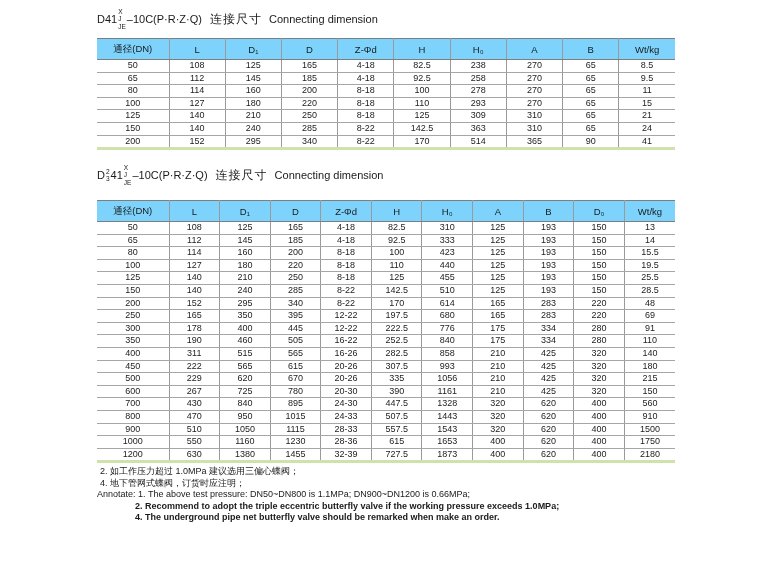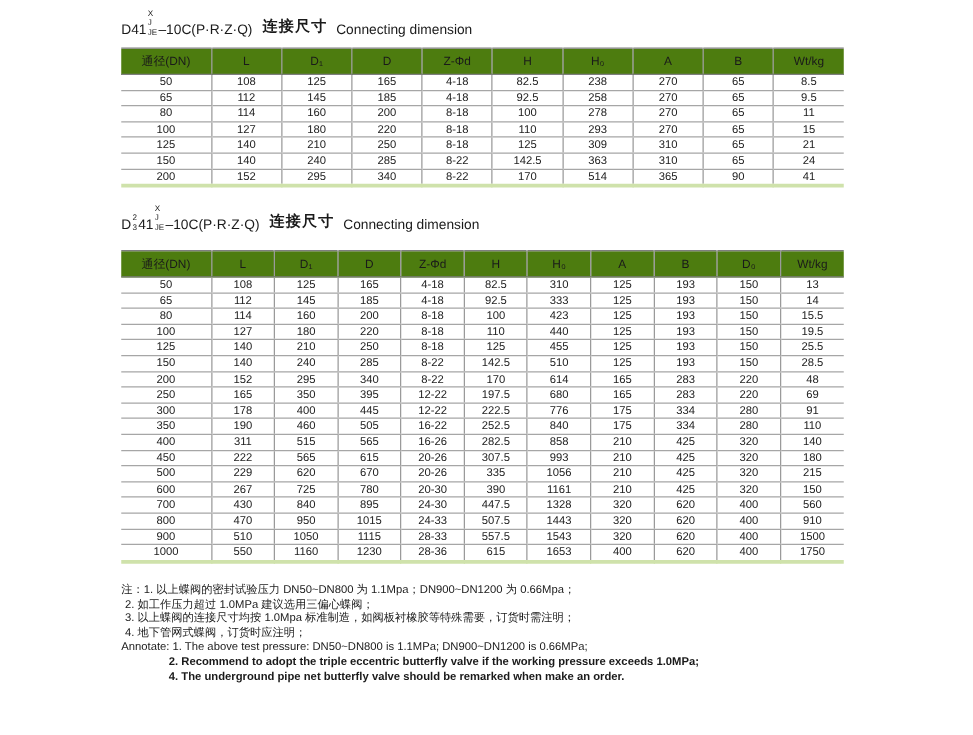--- a/index.html
+++ b/index.html
@@ -4,36 +4,36 @@
 <style>
   html,body{margin:0;padding:0;}
   body{
     width:778px;height:588px;background:#ffffff;
     font-family:"Liberation Sans","DejaVu Sans",sans-serif;
     color:#222;position:relative;overflow:hidden;
   }
   .page{position:absolute;inset:0;}
 
   
-  .title{position:absolute;left:97px;white-space:nowrap;display:flex;align-items:flex-end;font-size:11px;color:#1a1a1a;}
+  .title{position:absolute;left:97px;white-space:nowrap;display:flex;align-items:center;font-size:11px;color:#1a1a1a;}
   .title1{top:8px;}
   .title2{top:164px;}
   .stack{display:inline-flex;flex-direction:column;align-items:flex-start;font-size:6.5px;line-height:1.15;margin:0 1px;vertical-align:middle;}
   .frac{display:inline-flex;flex-direction:column;align-items:center;font-size:6.5px;line-height:1.15;margin:0 1px;}
-  .title .cn{font-weight:bold;font-size:12px;margin-left:8px;letter-spacing:1px;}
+  .title .cn{font-weight:normal;font-size:12px;margin-left:8px;letter-spacing:1px;}
   .title .en{font-size:11px;margin-left:7px;}
 
   
   table{border-collapse:collapse;table-layout:fixed;width:578px;
         border-top:1px solid #7e7e7e;border-bottom:3px solid #cfe2ab;}
   .tbl{position:absolute;left:97px;}
   .tbl1{top:38px;}
   .tbl2{top:200px;}
   th{
-    background:#4d7c0f;font-weight:normal;font-size:9.5px;color:#1a1a1a;
+    background:#7dd3fc;font-weight:normal;font-size:9.5px;color:#1a1a1a;
     height:20px;border-bottom:1px solid #7e7e7e;padding:0;text-align:center;margin-left:15px;
   }
   td{
     font-size:9px;color:#222;text-align:center;padding:0;
     height:11.6px;line-height:11.6px;border-bottom:1px solid #a6a6a6;
   }
   tr:last-child td{border-bottom:none;}
   th + th, td + td{border-left:1px solid #9a9a9a;}
 
   
@@ -429,26 +429,37 @@
           <td>1160</td>
           <td>1230</td>
           <td>28-36</td>
           <td>615</td>
           <td>1653</td>
           <td>400</td>
           <td>620</td>
           <td>400</td>
           <td>1750</td>
         </tr>
+        <tr>
+          <td>1200</td>
+          <td>630</td>
+          <td>1380</td>
+          <td>1455</td>
+          <td>32-39</td>
+          <td>727.5</td>
+          <td>1873</td>
+          <td>400</td>
+          <td>620</td>
+          <td>400</td>
+          <td>2180</td>
+        </tr>
       </tbody>
   </table>
 
   <div class="notes">
-    <div class="note-line"><span>注：</span><span>1. 以上蝶阀的密封试验压力 DN50~DN800 为 1.1Mpa；DN900~DN1200 为 0.66Mpa；</span></div>
     <div class="note-line cn-sub">2. 如工作压力超过 1.0MPa 建议选用三偏心蝶阀；</div>
-    <div class="note-line cn-sub">3. 以上蝶阀的连接尺寸均按 1.0Mpa 标准制造，如阀板衬橡胶等特殊需要，订货时需注明；</div>
     <div class="note-line cn-sub">4. 地下管网式蝶阀，订货时应注明；</div>
     <div class="note-line"><span>Annotate:</span> <span>1. The above test pressure: DN50~DN800 is 1.1MPa; DN900~DN1200 is 0.66MPa;</span></div>
     <div class="en-sub">2. Recommend to adopt the triple eccentric butterfly valve if the working pressure exceeds 1.0MPa;</div>
     <div class="en-sub">4. The underground pipe net butterfly valve should be remarked when make an order.</div>
   </div>
 
 </div>
 
 </body></html>

